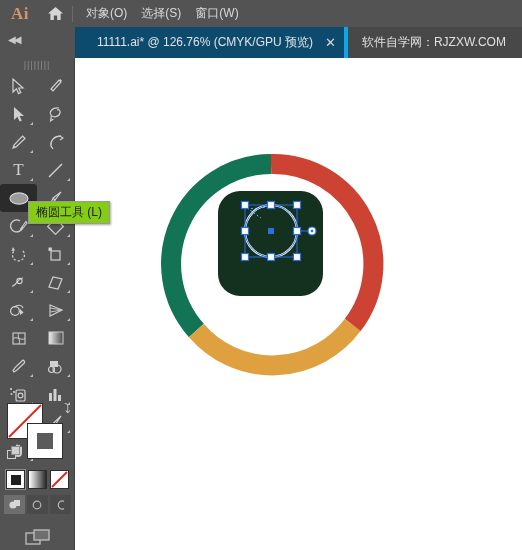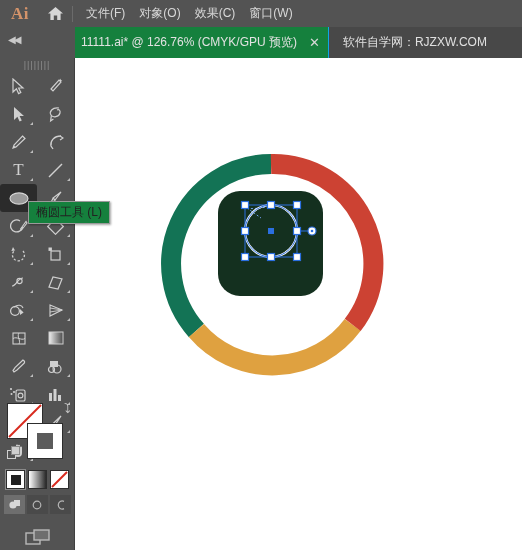--- a/index.html
+++ b/index.html
@@ -31,22 +31,22 @@
   
   .tabbar {
     position:absolute; left:0; top:27px; width:522px; height:31px;
     background:#484848; display:flex; align-items:stretch;
   }
   .tabbar-left { width:75px; background:#535353; position:relative; }
   .collapse-arrows {
     position:absolute; left:8px; top:7px; color:#c9c9c9; font-size:10px; letter-spacing:-2px;
   }
   .doc-tab {
-    display:flex; align-items:center; background:#15803d; padding:0 8px 0 6px;
-    height:31px; border-right:1px solid #0ea5e9;
+    display:flex; align-items:center; background:#0c4a6e; padding:0 8px 0 22px;
+    height:31px; border-right:4px solid #0ea5e9;
   }
   .doc-tab-title { color:#e2e2e2; font-size:12px; white-space:nowrap; }
   .tab-close { color:#d8d8d8; font-size:13px; margin-left:12px; line-height:1; cursor:pointer; }
   .watermark {
     display:flex; align-items:center; padding-left:14px; color:#e0e0e0;
     font-size:12px; white-space:nowrap;
   }
 
   
   .toolpanel {
@@ -61,21 +61,21 @@
   .tool-cell {
     position:relative; width:37px; height:28px;
     display:flex; align-items:center; justify-content:center; cursor:default;
   }
   .tool-cell.active { background:#2b2b2b; border-radius:3px; }
   .tool-cell .corner {
     position:absolute; right:4px; bottom:3px; width:0; height:0;
     border-left:3px solid transparent; border-bottom:3px solid #bdbdbd;
   }
   .tooltip {
-    position:absolute; left:28px; top:143px; background:#15803d; color:#222;
+    position:absolute; left:28px; top:143px; background:#84cc16; color:#222;
     border:1px solid #9a9a9a; font-size:12px; padding:2px 7px; white-space:nowrap;
     z-index:40; box-shadow:1px 1px 2px rgba(0,0,0,.35);
   }
 
   
   .swatch-area { position:absolute; left:0; top:345px; width:75px; }
   .fillstroke { position:relative; width:62px; height:60px; margin:0 auto; }
   .fs-box {
     position:absolute; width:36px; height:36px; background:#ffffff;
     border:1px solid #2d2d2d;
@@ -119,23 +119,22 @@
 
   <div class="menubar">
     <div class="ai-logo">Ai</div>
     <div class="home-icon">
       <svg width="17" height="15" viewBox="0 0 17 15" aria-hidden="true">
         <path d="M8.5 1 L16 7.6 L13.6 7.6 L13.6 14 L10.2 14 L10.2 9.4 L6.8 9.4 L6.8 14 L3.4 14 L3.4 7.6 L1 7.6 Z" fill="#d6d6d6"></path>
       </svg>
     </div>
     <div class="menu-sep"></div>
     <div class="menu-items">
-      <div class="menu-item">文件(F)</div>
       <div class="menu-item">对象(O)</div>
-      <div class="menu-item">效果(C)</div>
+      <div class="menu-item">选择(S)</div>
       <div class="menu-item">窗口(W)</div>
     </div>
   </div>
 
   <div class="tabbar">
     <div class="tabbar-left">
       <div class="collapse-arrows">◀◀</div>
     </div>
     <div class="doc-tab">
       <span class="doc-tab-title">11111.ai* @ 126.76% (CMYK/GPU 预览)</span>

